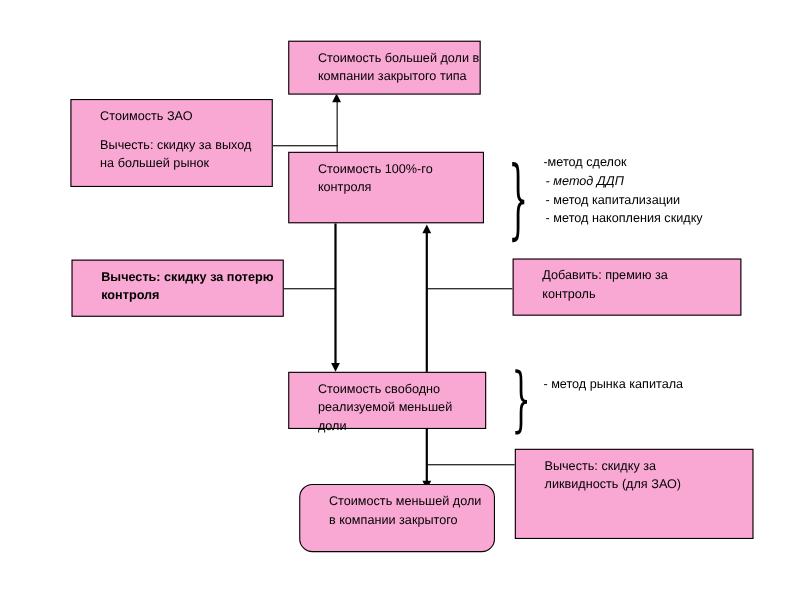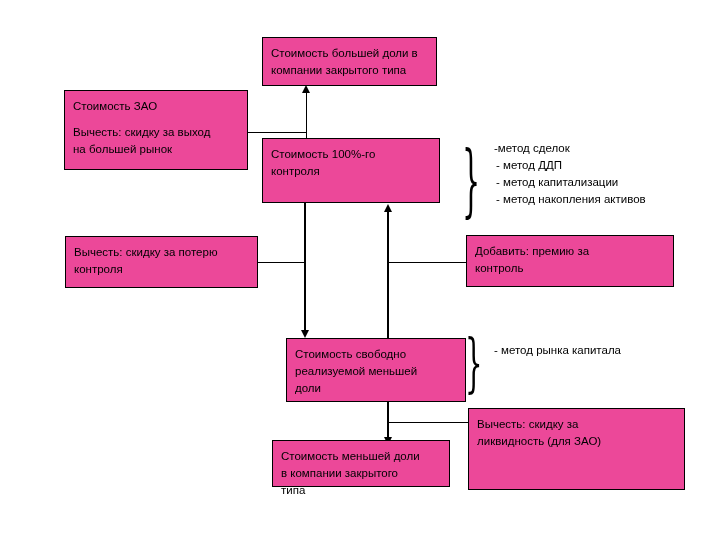--- a/index.html
+++ b/index.html
@@ -12,25 +12,25 @@
     width: 720px;
     height: 540px;
     background: #ffffff;
     font-family: "Liberation Sans", "DejaVu Sans", sans-serif;
     overflow: hidden;
   }
   .box {
     position: absolute;
     box-sizing: border-box;
     border: 1px solid #000000;
-    background: #ec4899;
+    background: #f9a8d4;
     color: #000000;
     font-size: 11.5px;
     line-height: 17px;
-    padding: 7px 8px 6px 8px;
+    padding: 7px 8px 6px 26px;
     z-index: 3;
   }
   .box .ln { display: block; white-space: nowrap; }
   .box .gap { display: block; height: 9px; }
 
   .note {
     position: absolute;
     color: #000000;
     font-size: 11.5px;
     line-height: 17px;
@@ -111,51 +111,50 @@
     <span class="gap"></span>
     <span class="ln">Вычесть: скидку за выход</span>
     <span class="ln">на большей рынок</span>
   </div>
 
   <div class="box" style="left:262px; top:138px; width:178px; height:65px;">
     <span class="ln">Стоимость 100%-го</span>
     <span class="ln">контроля</span>
   </div>
 
-  <div class="box" style="left:65px; top:236px; width:193px; height:52px;">
+  <div class="box" style="left:65px; top:236px; width:193px; height:52px;font-weight:bold;">
     <span class="ln">Вычесть: скидку за потерю</span>
     <span class="ln">контроля</span>
   </div>
 
   <div class="box" style="left:466px; top:235px; width:208px; height:52px;">
     <span class="ln">Добавить: премию за</span>
     <span class="ln">контроль</span>
   </div>
 
-  <div class="box" style="left:262px; top:338px; width:180px; height:64px;margin-left:24px;">
+  <div class="box" style="left:262px; top:338px; width:180px; height:52px;">
     <span class="ln">Стоимость свободно</span>
     <span class="ln">реализуемой меньшей</span>
     <span class="ln">доли</span>
   </div>
 
   <div class="box" style="left:468px; top:408px; width:217px; height:82px;">
     <span class="ln">Вычесть: скидку за</span>
     <span class="ln">ликвидность (для ЗАО)</span>
   </div>
 
-  <div class="box" style="left:272px; top:440px; width:178px; height:47px;">
+  <div class="box" style="left:272px; top:440px; width:178px; height:62px;border-radius:12px;">
     <span class="ln">Стоимость меньшей доли</span>
     <span class="ln">в компании закрытого</span>
-    <span class="ln">типа</span>
   </div>
 
   <div class="brace" style="left:462px; top:140px; font-size:46px; transform:scale(0.62,1.72);">}</div>
 
   <div class="note" style="left:494px; top:140px;">-метод сделок</div>
-  <div class="note" style="left:496px; top:157px;">- метод ДДП</div>
+  <div class="note" style="left:496px; top:157px;font-style:italic;">- метод ДДП</div>
   <div class="note" style="left:496px; top:174px;">- метод капитализации</div>
-  <div class="note" style="left:496px; top:191px;">- метод накопления активов</div>
+  <div class="note" style="left:496px; top:191px;">- метод накопления скидку</div>
 
   <div class="brace" style="left:465px; top:330px; font-size:46px; transform:scale(0.60,1.40);">}</div>
 
   <div class="note" style="left:494px; top:342px;">- метод рынка капитала</div>
 
 </div>
 
 </body></html>

